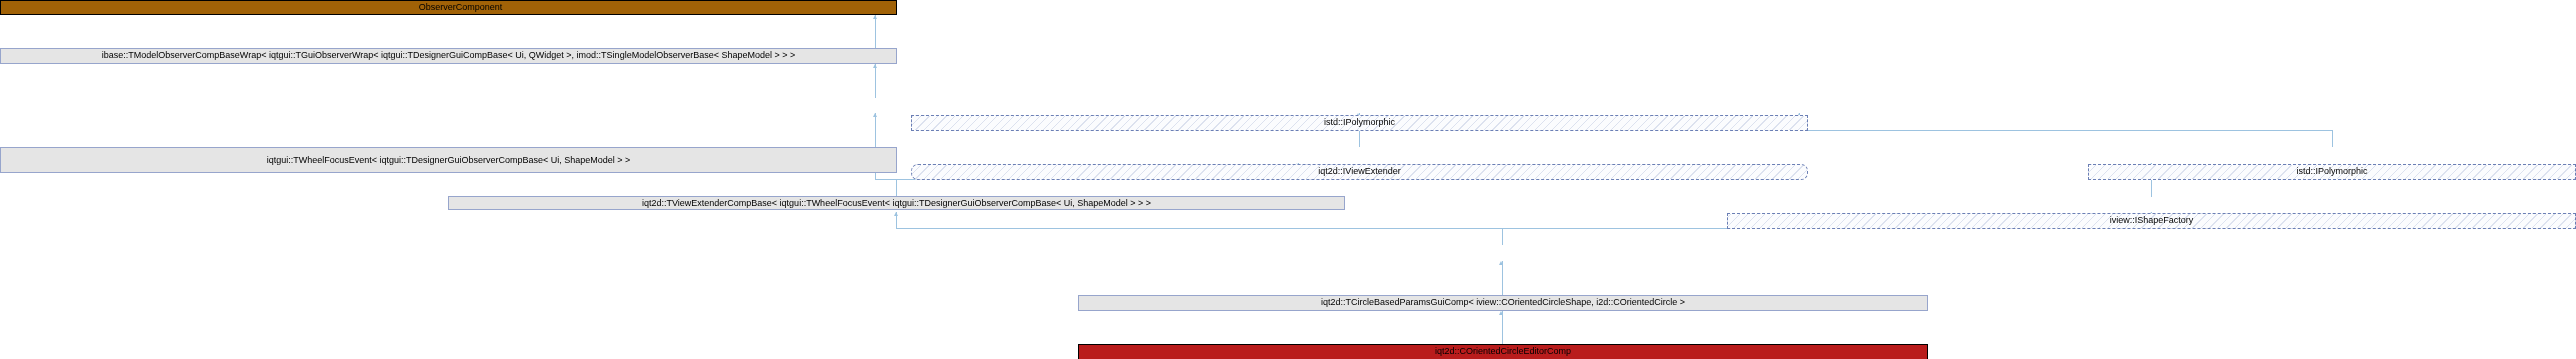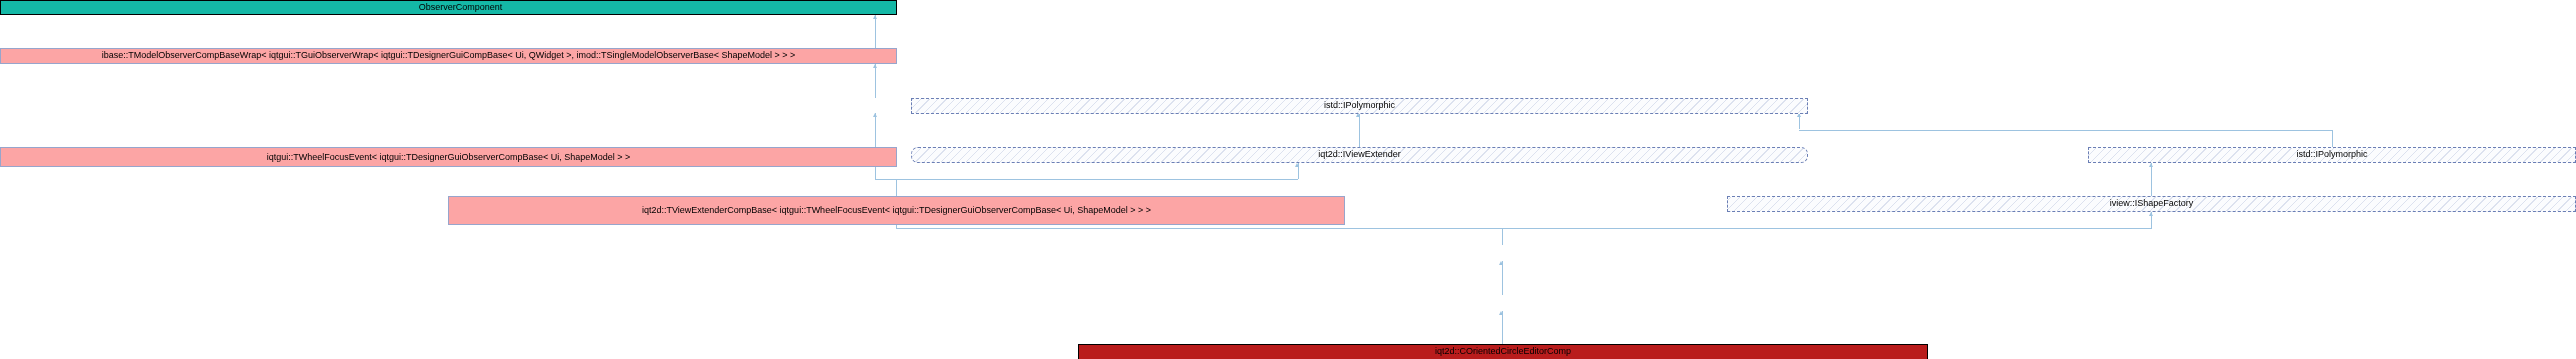--- a/index.html
+++ b/index.html
@@ -24,44 +24,45 @@
     text-align:center;
     font-size:9px;
     line-height:1;
     color:#000000;
     white-space:nowrap;
     letter-spacing:0px;
     z-index:5;
   }
   
   .node.base{
-    background:#fca5a5;
+    background:#e5e5e5;
     border:0.9px solid #97a5cc;
   }
   
   .node.root{
-    background:#14b8a6;
+    background:#a16207;
     border:0.9px solid #000000;
     padding-left:24px;
   }
   
   .node.current{
     background:#b91c1c;
     border:0.9px solid #000000;
   }
   
   .node.iface{
     border:0.9px dashed #6b7fb5;
     background-color:#fbfcfe;
     background-image:repeating-linear-gradient(
         -45deg,
         rgba(150,165,205,0.30) 0px,
         rgba(150,165,205,0.30) 0.9px,
         rgba(255,255,255,0) 0.9px,
         rgba(255,255,255,0) 6px);
+    margin-top:17px;
   }
   .node .label{pointer-events:none;}
 
   
   .edge{
     position:absolute;
     background:#9dc3e0;
     z-index:1;
   }
   .edge.v{width:0.9px;}
@@ -131,40 +132,43 @@
 
   <div class="node base" style="left:0px; top:48px; width:897px; height:15.6px;">
     <span class="label">ibase::TModelObserverCompBaseWrap&lt; iqtgui::TGuiObserverWrap&lt; iqtgui::TDesignerGuiCompBase&lt; Ui, QWidget &gt;, imod::TSingleModelObserverBase&lt; ShapeModel &gt; &gt; &gt;</span>
   </div>
 
 
   <div class="node iface" style="left:911px; top:98px; width:897px; height:15.6px;">
     <span class="label">istd::IPolymorphic</span>
   </div>
 
-  <div class="node base" style="left:0px; top:147px; width:897px; height:20px;">
+  <div class="node base" style="left:0px; top:147px; width:897px; height:26px;">
     <span class="label">iqtgui::TWheelFocusEvent&lt; iqtgui::TDesignerGuiObserverCompBase&lt; Ui, ShapeModel &gt; &gt;</span>
   </div>
 
   <div class="node iface" style="left:911px; top:147px; width:897px; height:15.6px;border-radius:7px;">
     <span class="label">iqt2d::IViewExtender</span>
   </div>
 
   <div class="node iface" style="left:2088px; top:147px; width:488px; height:15.6px;">
     <span class="label">istd::IPolymorphic</span>
   </div>
 
-  <div class="node base" style="left:448px; top:196px; width:897px; height:29px;">
+  <div class="node base" style="left:448px; top:196px; width:897px; height:14px;">
     <span class="label">iqt2d::TViewExtenderCompBase&lt; iqtgui::TWheelFocusEvent&lt; iqtgui::TDesignerGuiObserverCompBase&lt; Ui, ShapeModel &gt; &gt; &gt;</span>
   </div>
 
   <div class="node iface" style="left:1727px; top:196px; width:849px; height:15.6px;text-align:right;">
     <span class="label">iview::IShapeFactory</span>
   </div>
 
 
+  <div class="node base" style="left:1078px; top:295px; width:850px; height:15.6px;">
+    <span class="label">iqt2d::TCircleBasedParamsGuiComp&lt; iview::COrientedCircleShape, i2d::COrientedCircle &gt;</span>
+  </div>
 
   <div class="node current" style="left:1078px; top:344px; width:850px; height:15.6px;">
     <span class="label">iqt2d::COrientedCircleEditorComp</span>
   </div>
 
 </div>
 
 
 </body></html>

